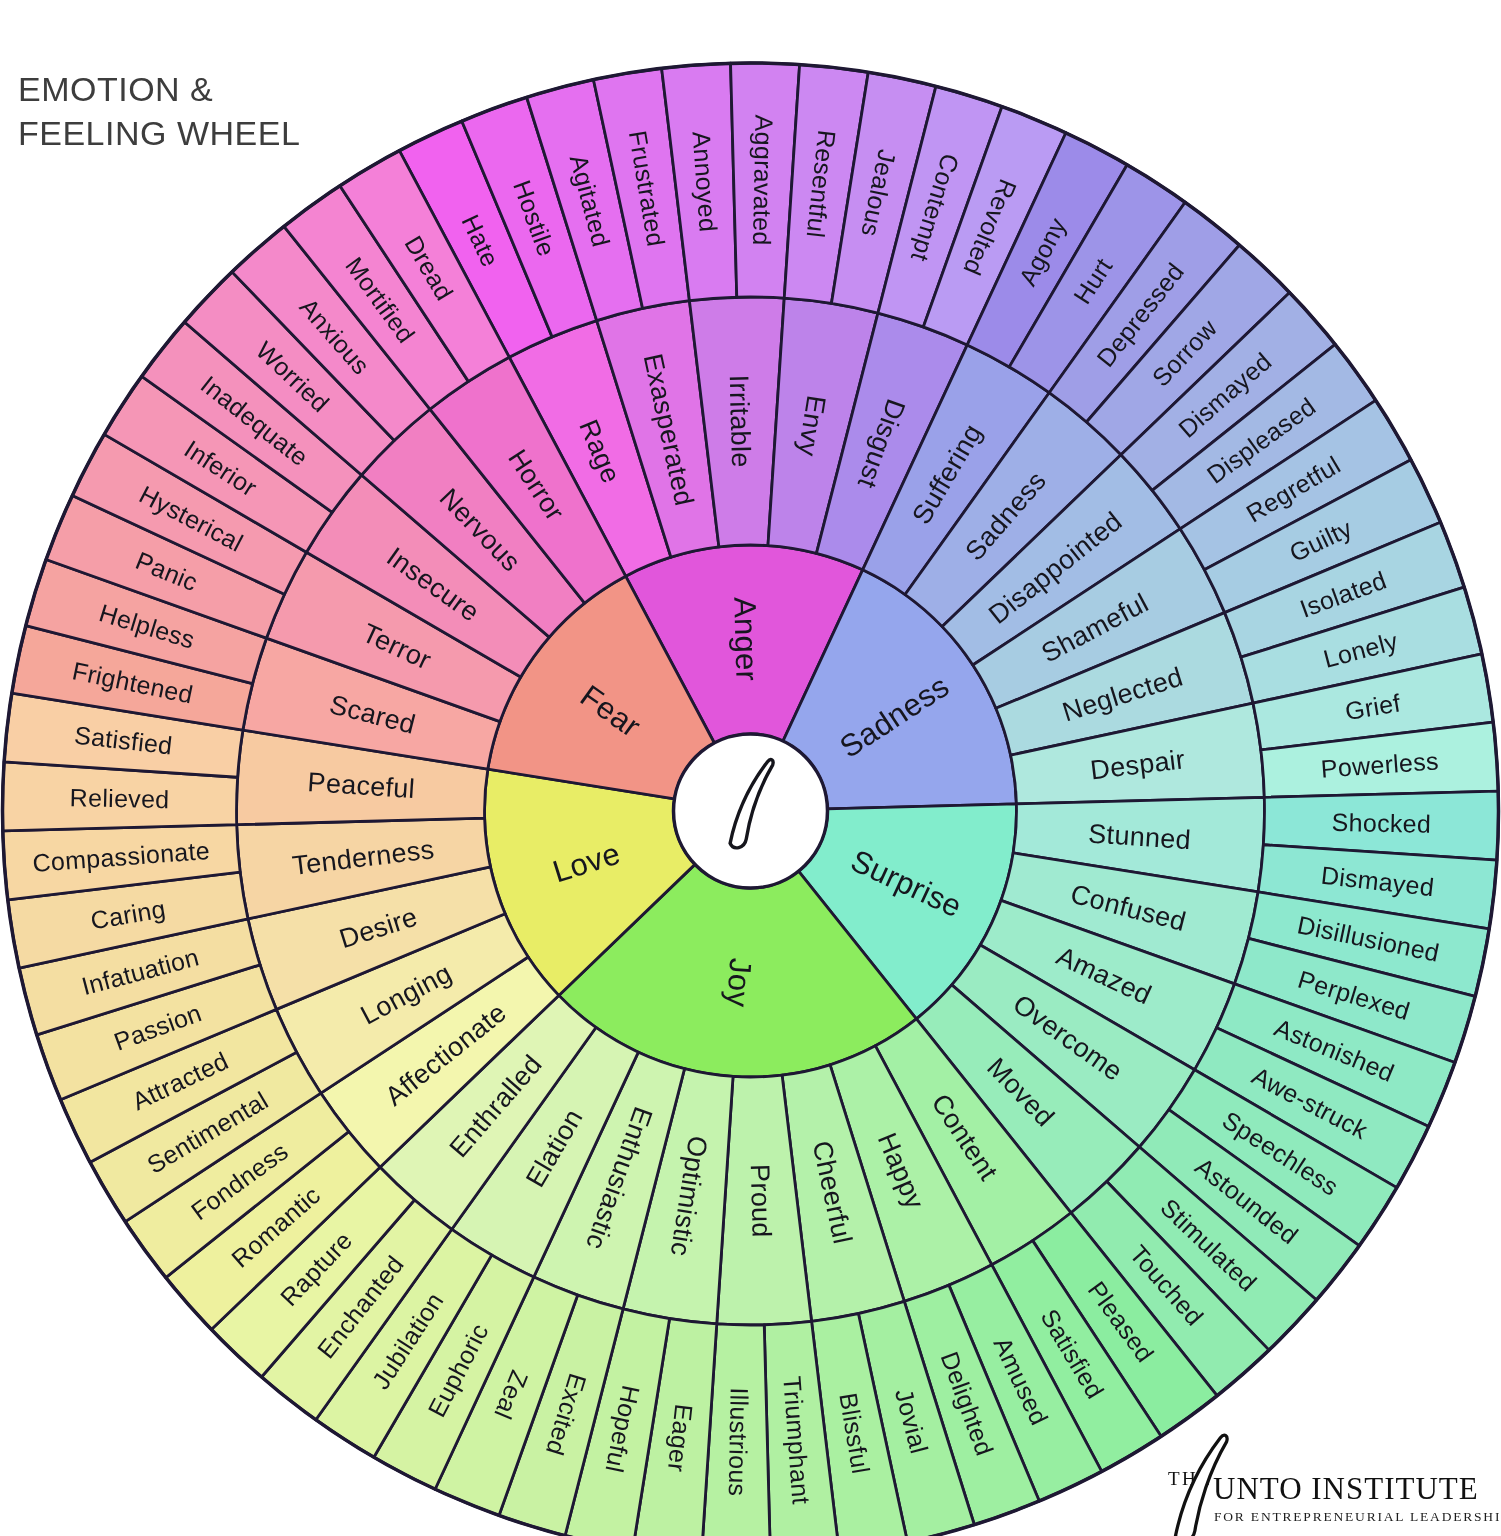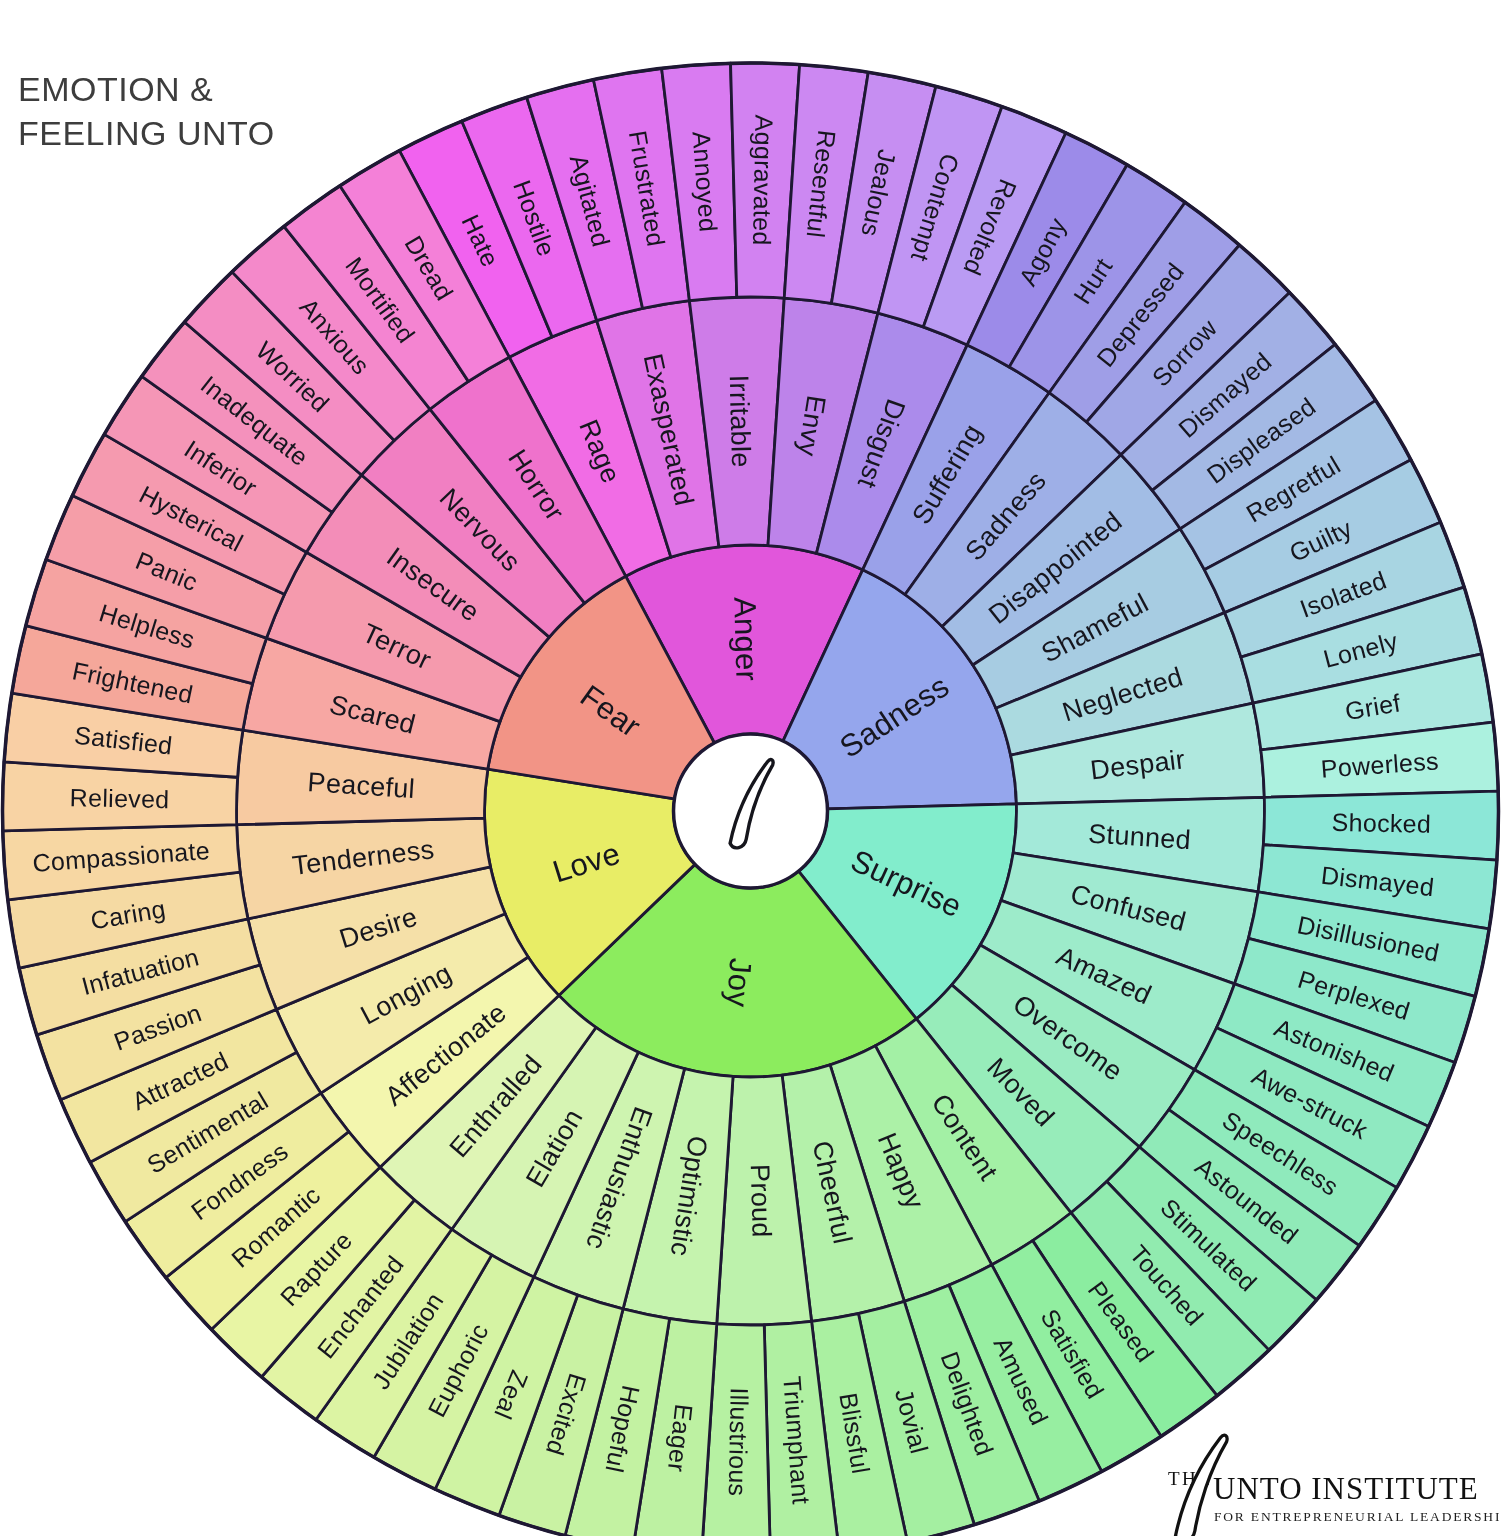--- a/index.html
+++ b/index.html
@@ -12,21 +12,21 @@
   .seg-label{font-family:"Liberation Sans",sans-serif;fill:#16161e;}
   .logo{position:absolute;left:1158px;top:1388px;width:343px;height:148px;}
 </style>
 </head>
 <body>
 
 <div class="page">
 
   <div class="page-title">
     <div>EMOTION &amp;</div>
-    <div>FEELING UNTO</div>
+    <div>FEELING WHEEL</div>
   </div>
 
   <div class="wheel-host">
     <svg id="wheel" width="1501" height="1536" viewBox="0 0 1501 1536">
         <g>
           <path d="M625.62,531.14 A266,266 0 0 1 862.67,524.81 L782.97,696.18 A77,77 0 0 0 714.35,698.01 Z" fill="#E156DB" stroke="#1e1833" stroke-width="2.8" stroke-linejoin="round"></path>
           <path d="M509.19,312.16 A514,514 0 0 1 596.69,275.55 L670.90,512.19 A266,266 0 0 0 625.62,531.14 Z" fill="rgb(241,108,229)" stroke="#1e1833" stroke-width="2.8" stroke-linejoin="round"></path>
           <path d="M596.69,275.55 A514,514 0 0 1 689.43,255.64 L718.90,501.88 A266,266 0 0 0 670.90,512.19 Z" fill="rgb(224,116,231)" stroke="#1e1833" stroke-width="2.8" stroke-linejoin="round"></path>
           <path d="M689.43,255.64 A514,514 0 0 1 784.25,253.11 L767.97,500.57 A266,266 0 0 0 718.90,501.88 Z" fill="rgb(206,124,232)" stroke="#1e1833" stroke-width="2.8" stroke-linejoin="round"></path>
           <path d="M784.25,253.11 A514,514 0 0 1 877.92,268.04 L816.44,508.30 A266,266 0 0 0 767.97,500.57 Z" fill="rgb(189,131,234)" stroke="#1e1833" stroke-width="2.8" stroke-linejoin="round"></path>

